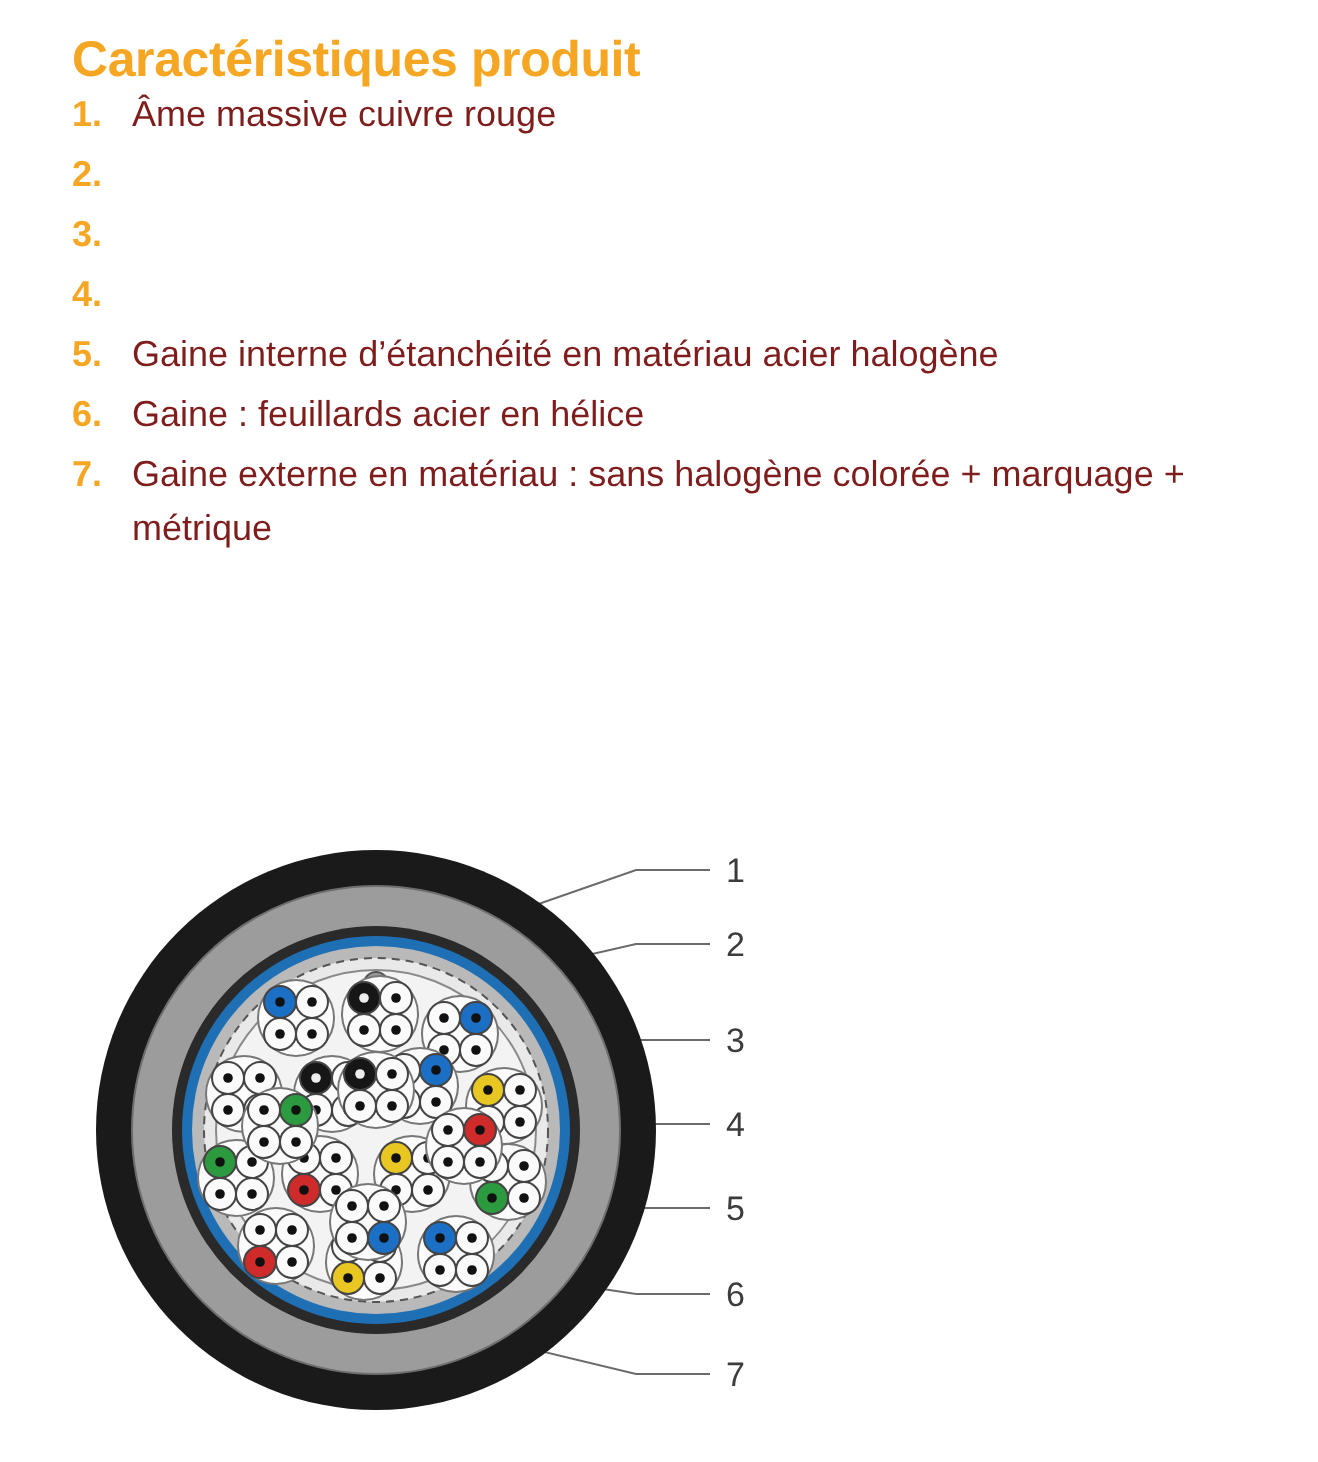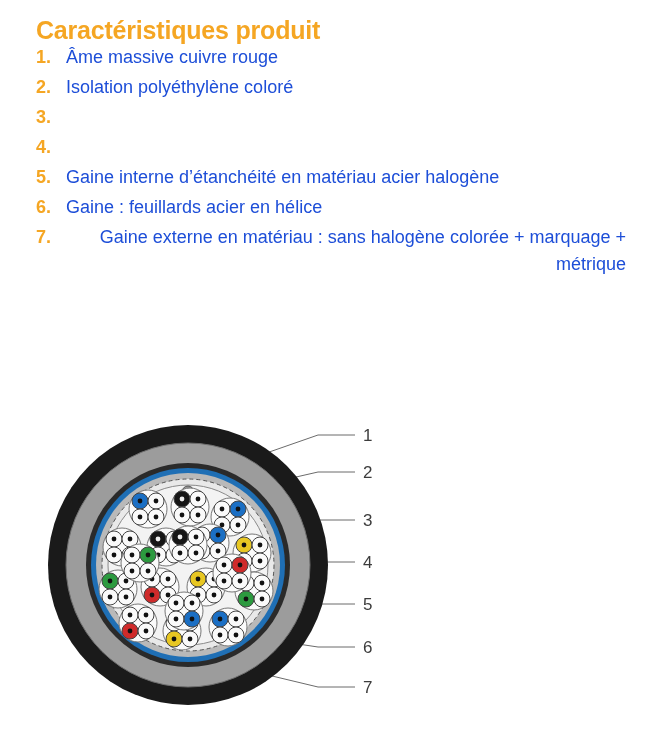--- a/index.html
+++ b/index.html
@@ -45,23 +45,22 @@
     flex: 0 0 30px;
     color: #f5a623;
     font-weight: bold;
     font-size: 18px;
     line-height: 27px;
     text-align: left;
   }
   .feature-text {
     font-size: 18px;
     line-height: 27px;
-    color: #1d4ed8;
+    color: #7f1d1d;
     max-width: 560px;
-    text-align: right;
   }
 
   
   .figure {
     position: absolute;
     left: 0;
     top: 410px;
     width: 659px;
     height: 320px;
   }
@@ -79,21 +78,20 @@
 
   <div class="title">Caractéristiques produit</div>
 
   <div class="feature-list">
     <div class="feature-row">
       <div class="feature-num">1.</div>
       <div class="feature-text">Âme massive cuivre rouge</div>
     </div>
     <div class="feature-row">
       <div class="feature-num">2.</div>
-      <div class="feature-text">Isolation polyéthylène coloré</div>
     </div>
     <div class="feature-row">
       <div class="feature-num">3.</div>
     </div>
     <div class="feature-row">
       <div class="feature-num">4.</div>
     </div>
     <div class="feature-row">
       <div class="feature-num">5.</div>
       <div class="feature-text">Gaine interne d’étanchéité en matériau acier halogène</div>

